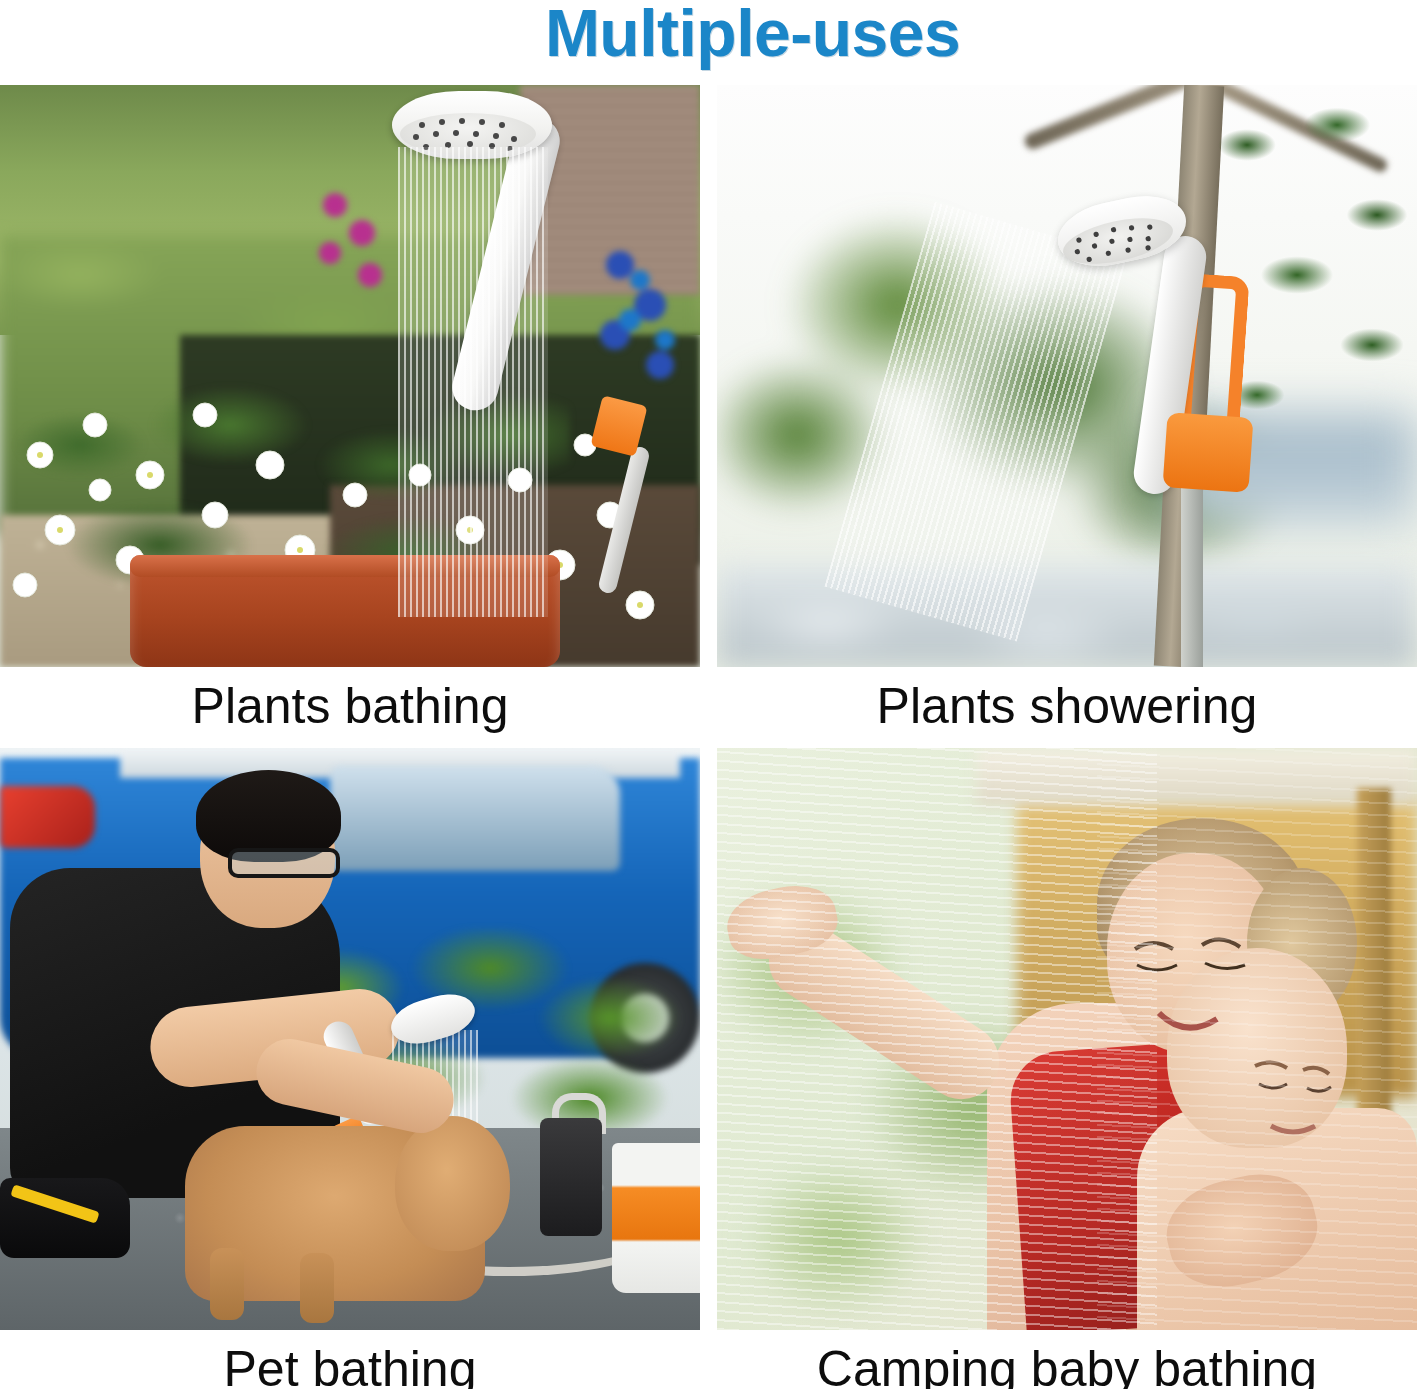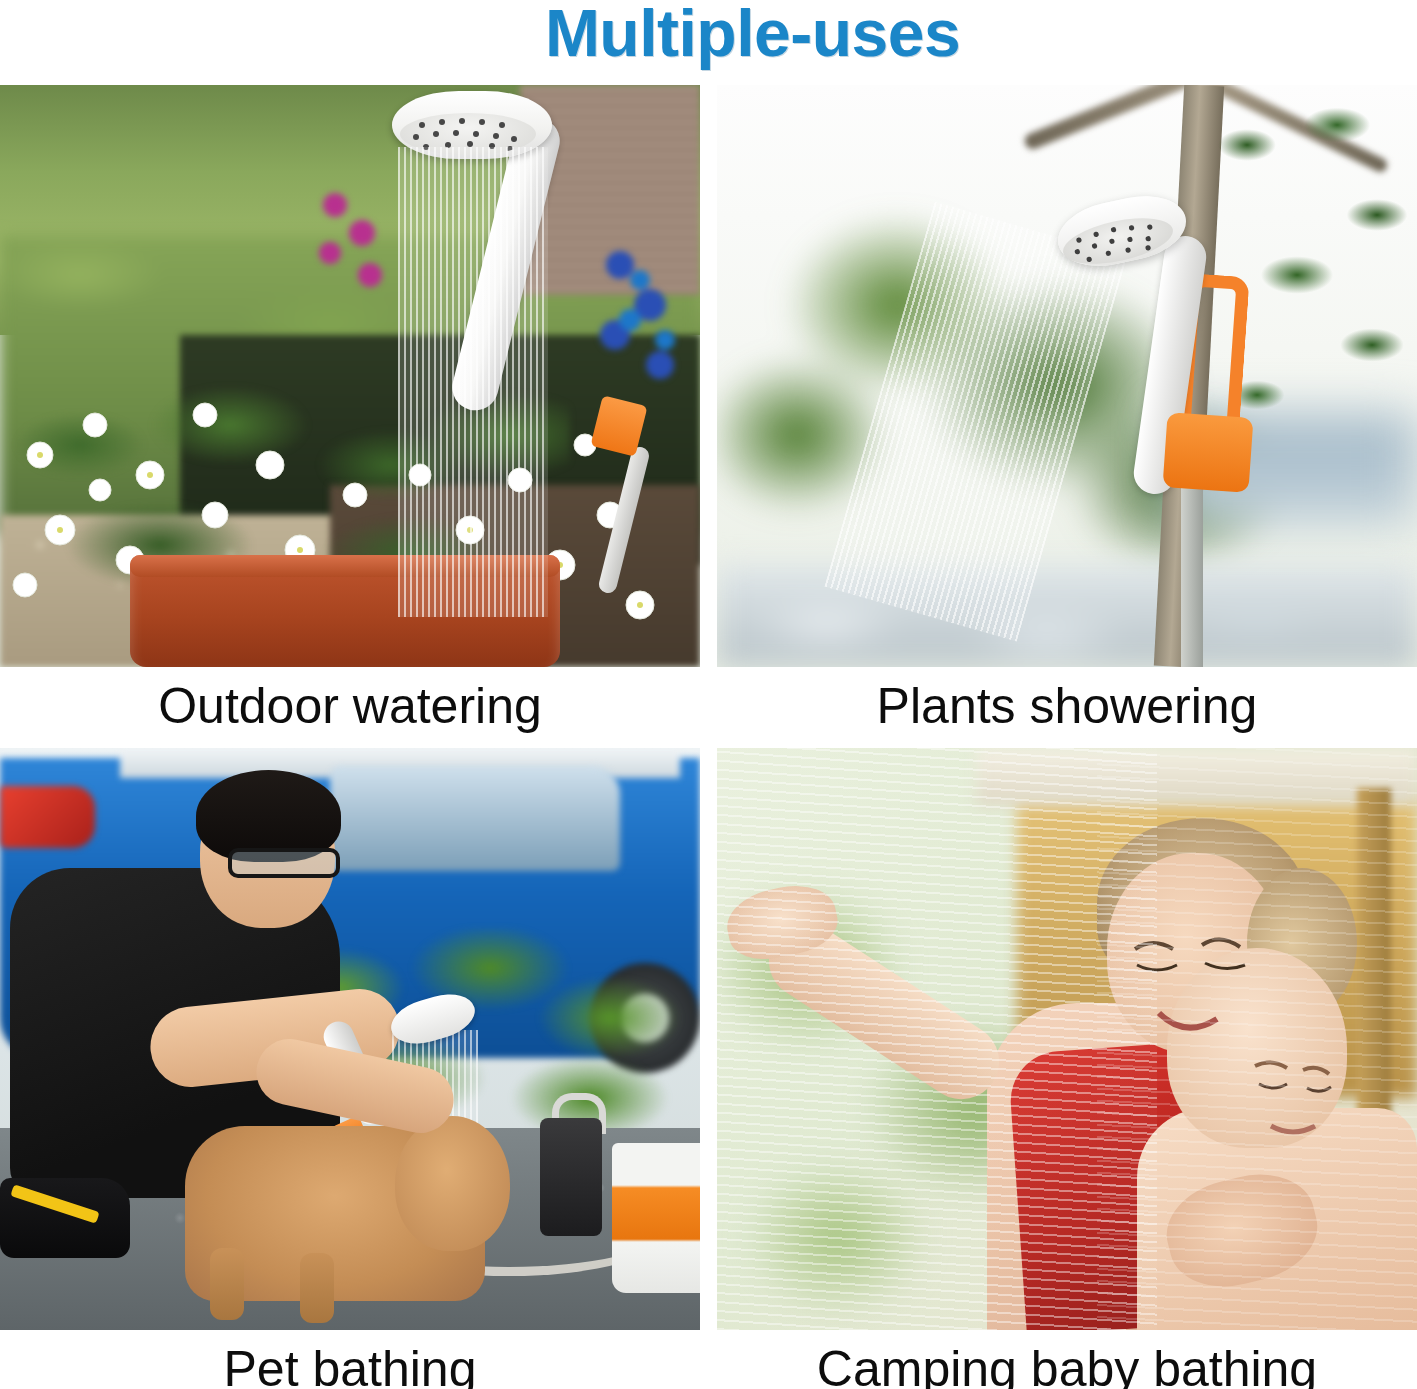--- a/index.html
+++ b/index.html
@@ -652,21 +652,21 @@
                 <circle cx="48" cy="32" r="3"></circle>
                 <circle cx="70" cy="31" r="3"></circle>
                 <circle cx="92" cy="33" r="3"></circle>
                 <circle cx="110" cy="36" r="3"></circle>
             </g>
           </svg>
         </div>
         <div class="layer p1-water water-stream"></div>
       </div>
       <div class="caption">
-        <span class="caption-text">Outdoor watering</span>
+        <span class="caption-text">Plants bathing</span>
       </div>
     </div>
 
     <div class="cell cell-tr">
       <div class="photo">
         <div class="layer p2-sky"></div>
         <div class="layer p2-trees blur-l"></div>
         <div class="layer p2-mountain blur-xl"></div>
         <div class="layer p2-cars blur-l"></div>
         <div class="layer p2-branch1 blur-s"></div>

